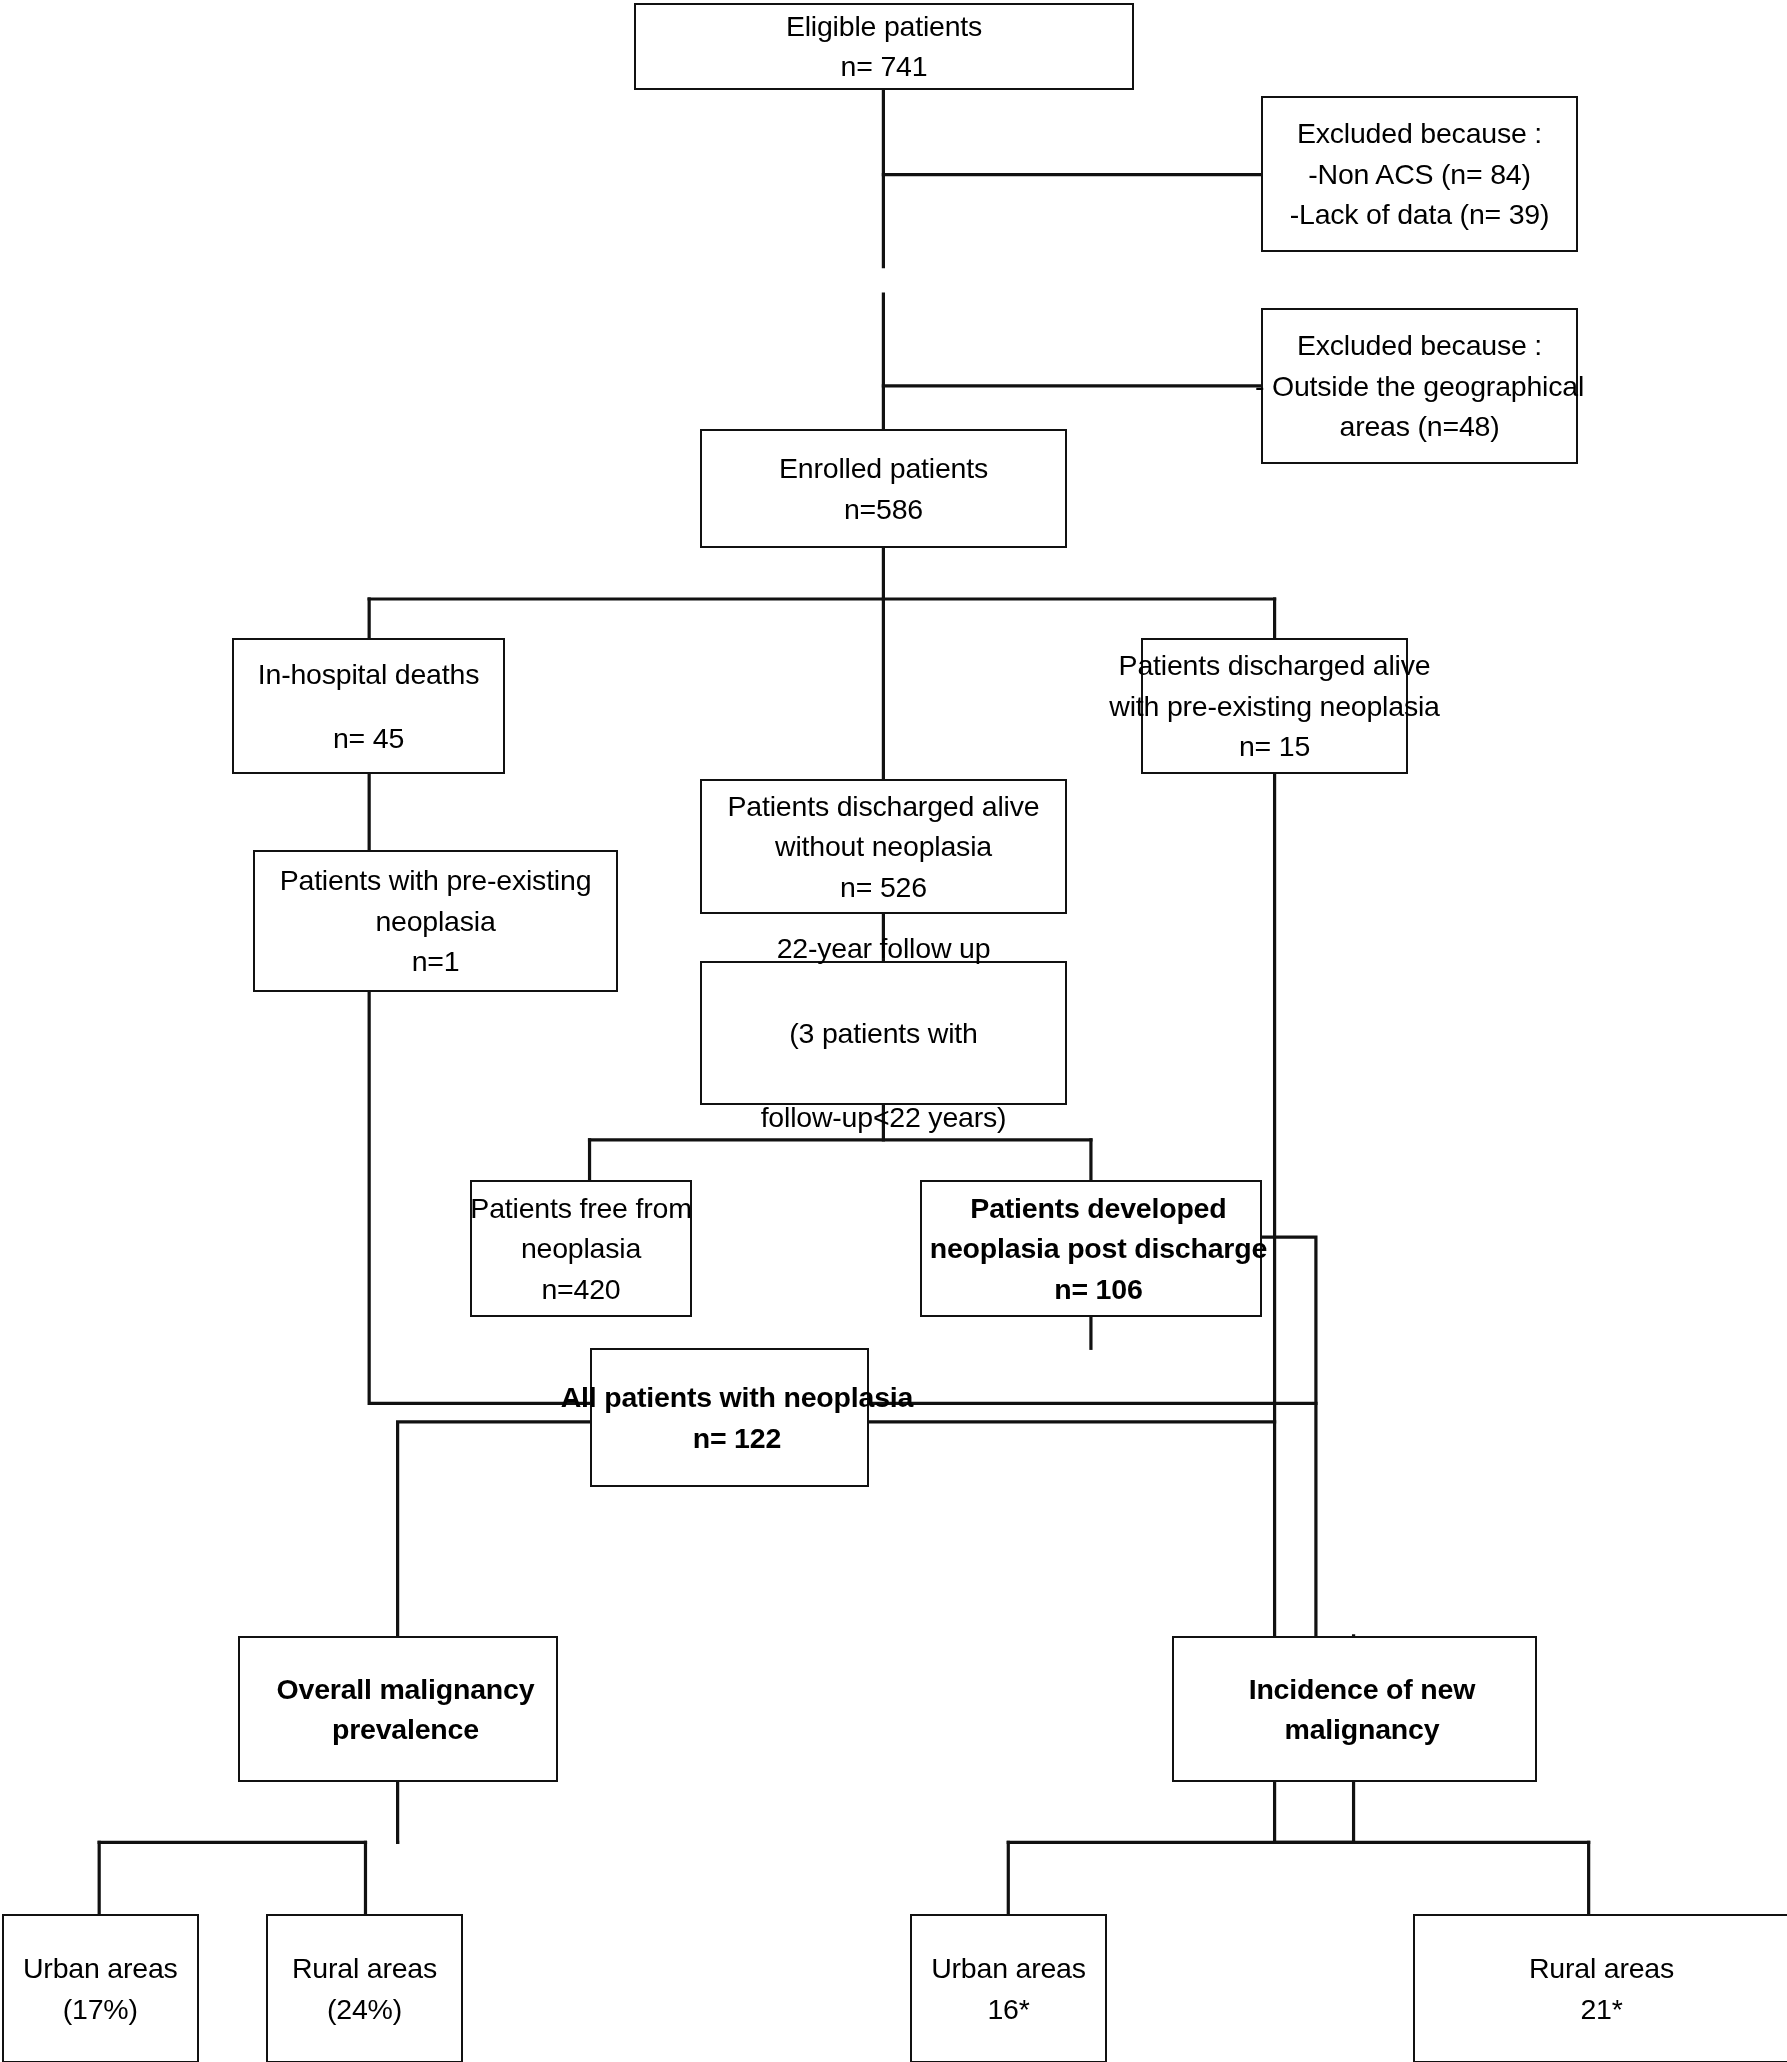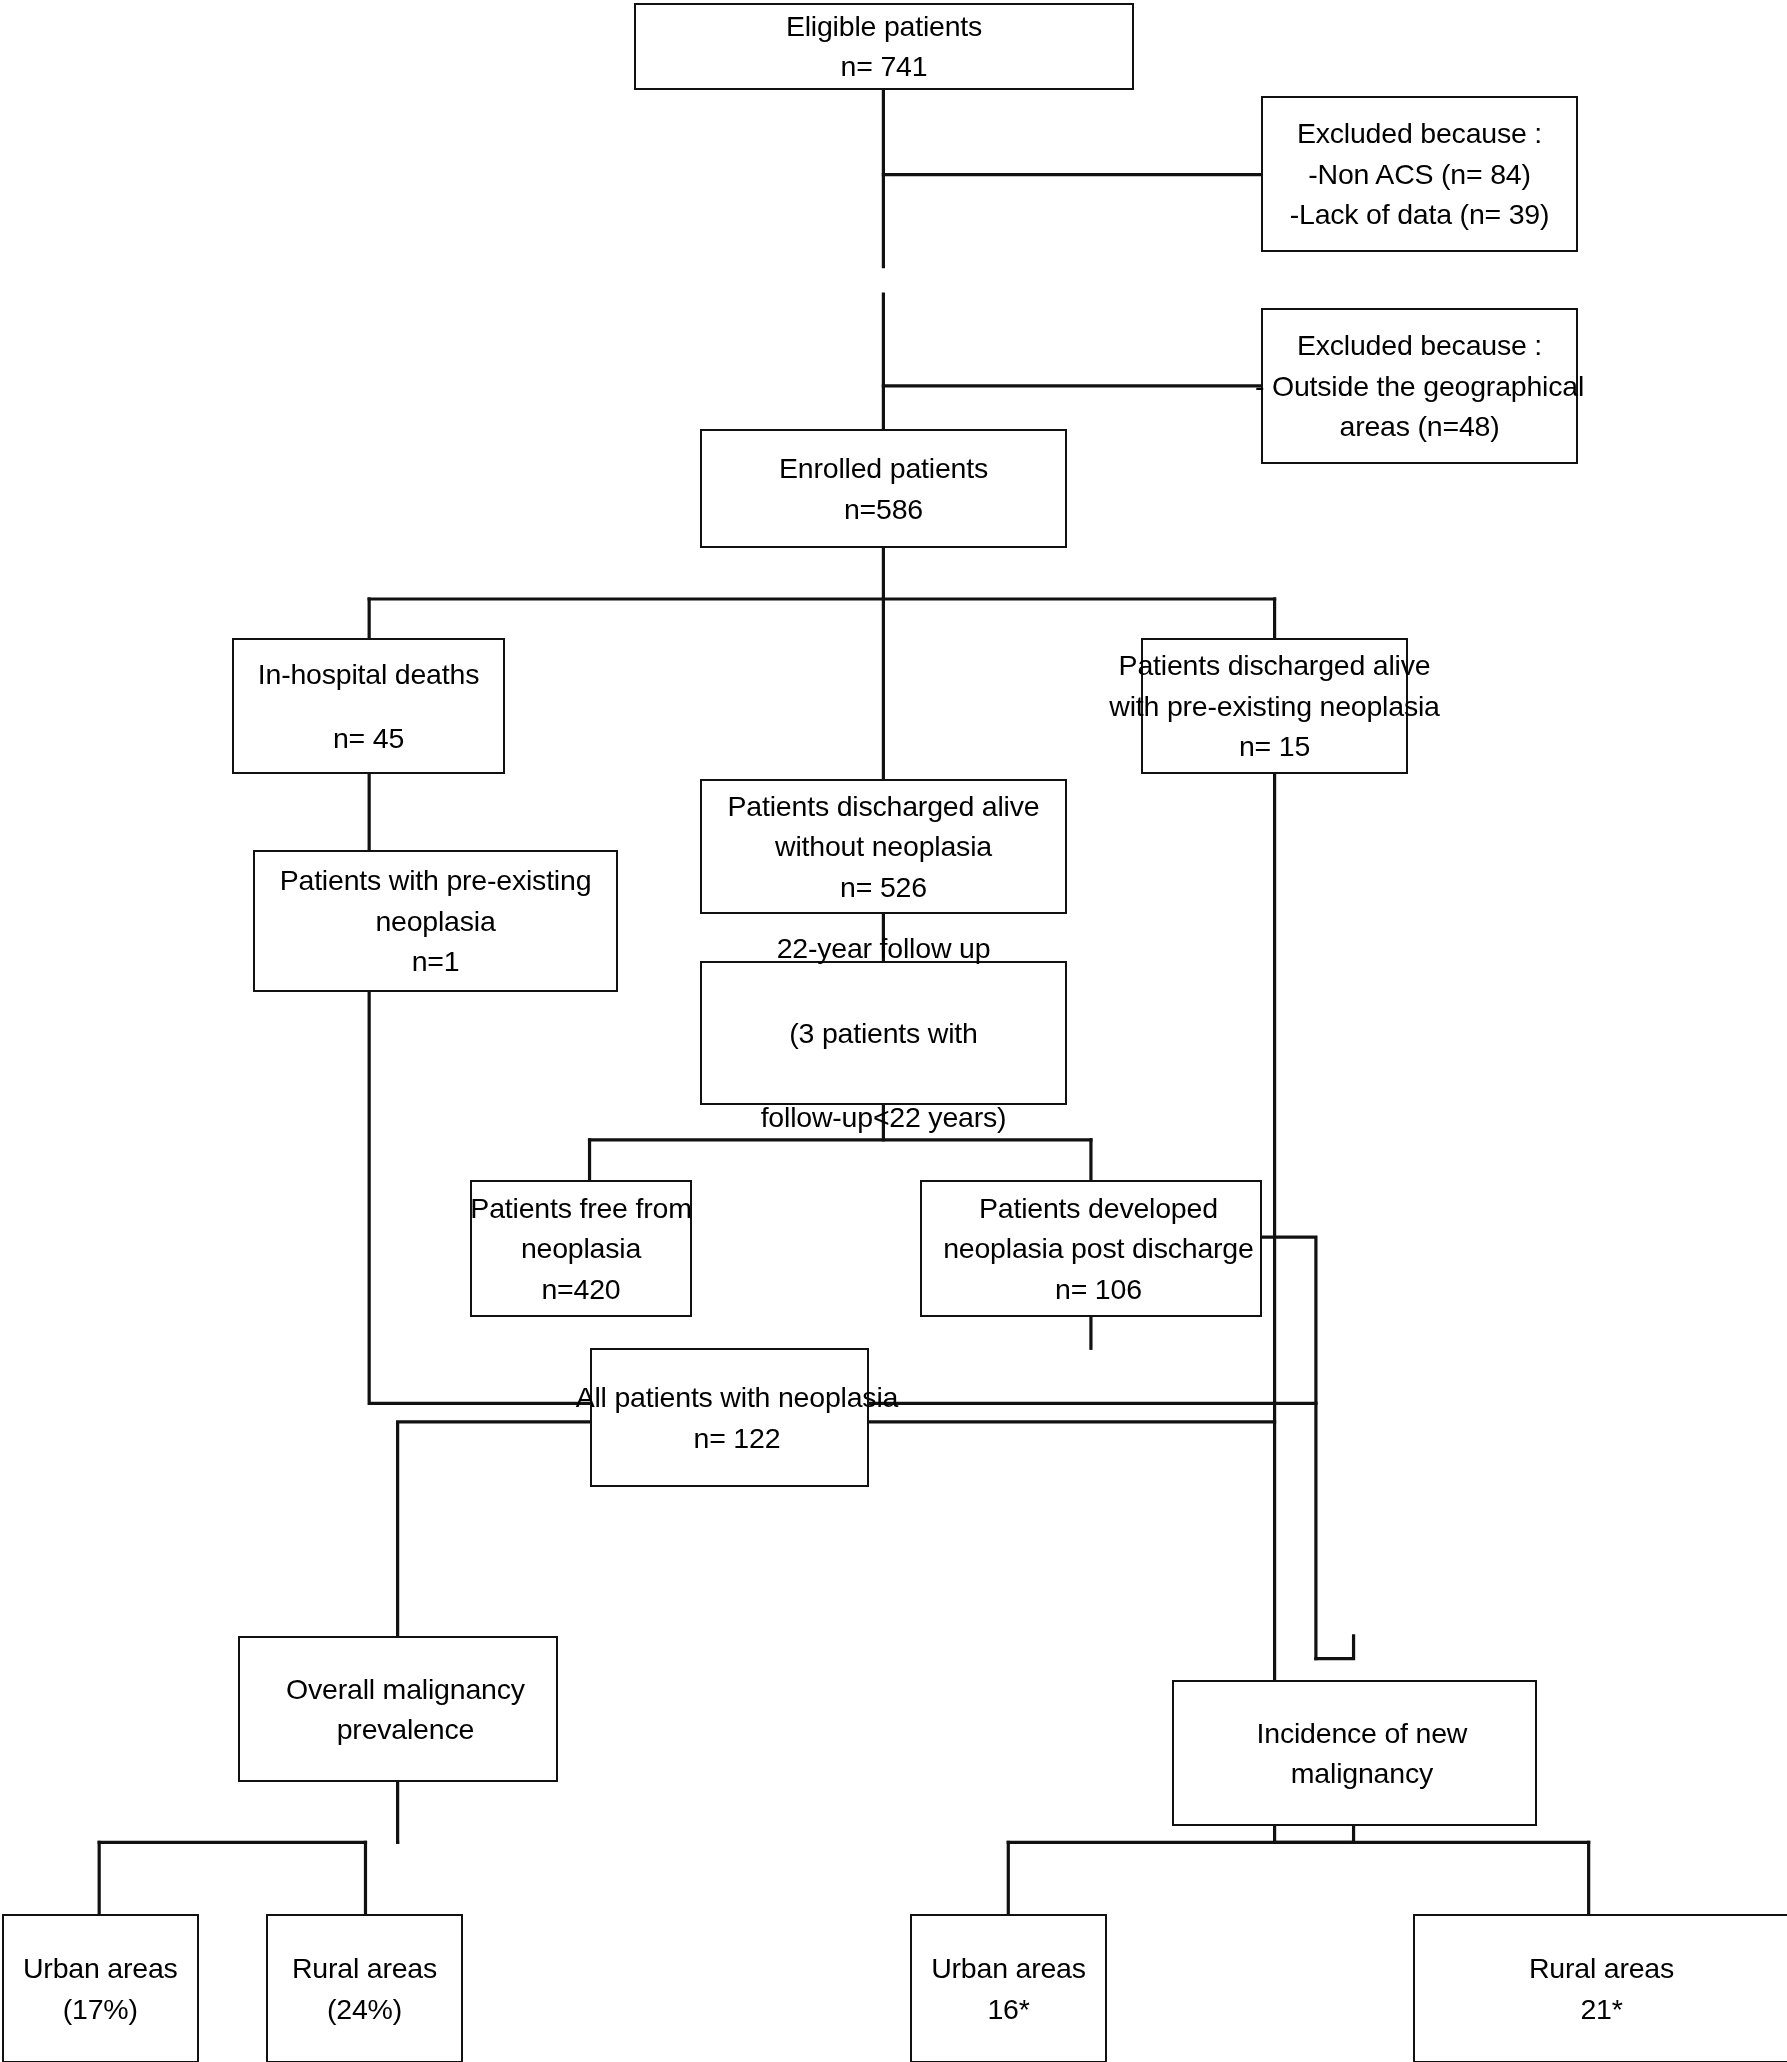--- a/index.html
+++ b/index.html
@@ -36,21 +36,21 @@
     align-items: center;
     justify-content: center;
     text-align: center;
     line-height: 1.42;
     font-size: 28.5px;
     font-weight: 400;
     letter-spacing: -0.2px;
     padding: 3.7px 9.2px;
   }
   .node.bold {
-    font-weight: normal;
+    font-weight: bold;
     padding-left: 24px;
   }
   .node .ln {
     display: block;
     white-space: nowrap;
   }
 </style>
 </head>
 <body>
 
@@ -182,21 +182,21 @@
   <div class="node bold" style="left:590px; top:1348px; width:279px; height:139px;">
     <span class="ln">All patients with neoplasia</span>
     <span class="ln">n= 122</span>
   </div>
 
   <div class="node bold" style="left:238px; top:1636px; width:320px; height:146px;">
     <span class="ln">Overall malignancy</span>
     <span class="ln">prevalence</span>
   </div>
 
-  <div class="node bold" style="left:1172px; top:1680px; width:365px; height:146px;">
+  <div class="node bold" style="left:1172px; top:1636px; width:365px; height:146px;">
     <span class="ln">Incidence of new</span>
     <span class="ln">malignancy</span>
   </div>
 
   <div class="node" style="left:1.8px; top:1914px; width:197px; height:149px;">
     <span class="ln">Urban areas</span>
     <span class="ln">(17%)</span>
   </div>
 
   <div class="node" style="left:266px; top:1914px; width:197px; height:149px;">

